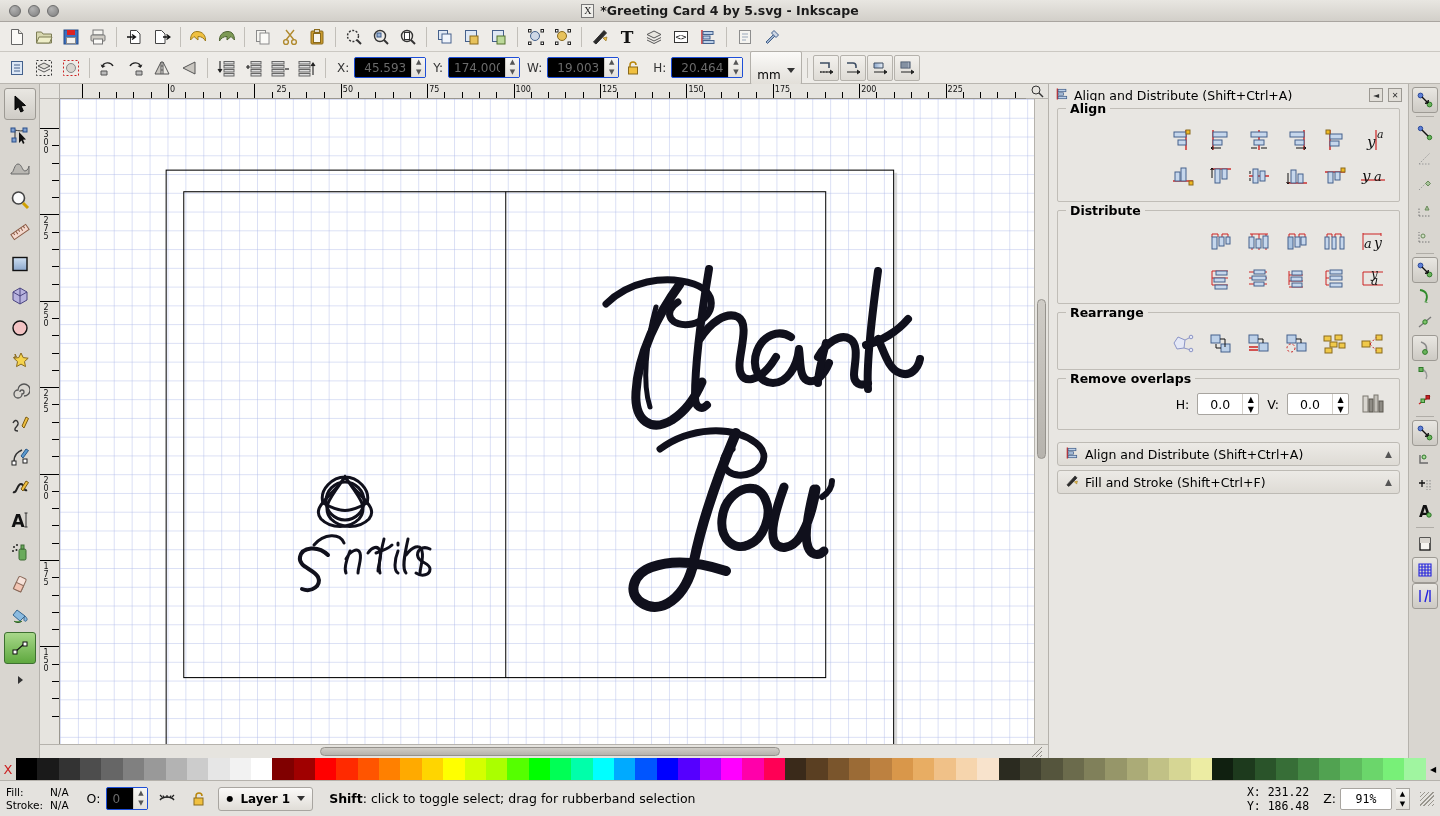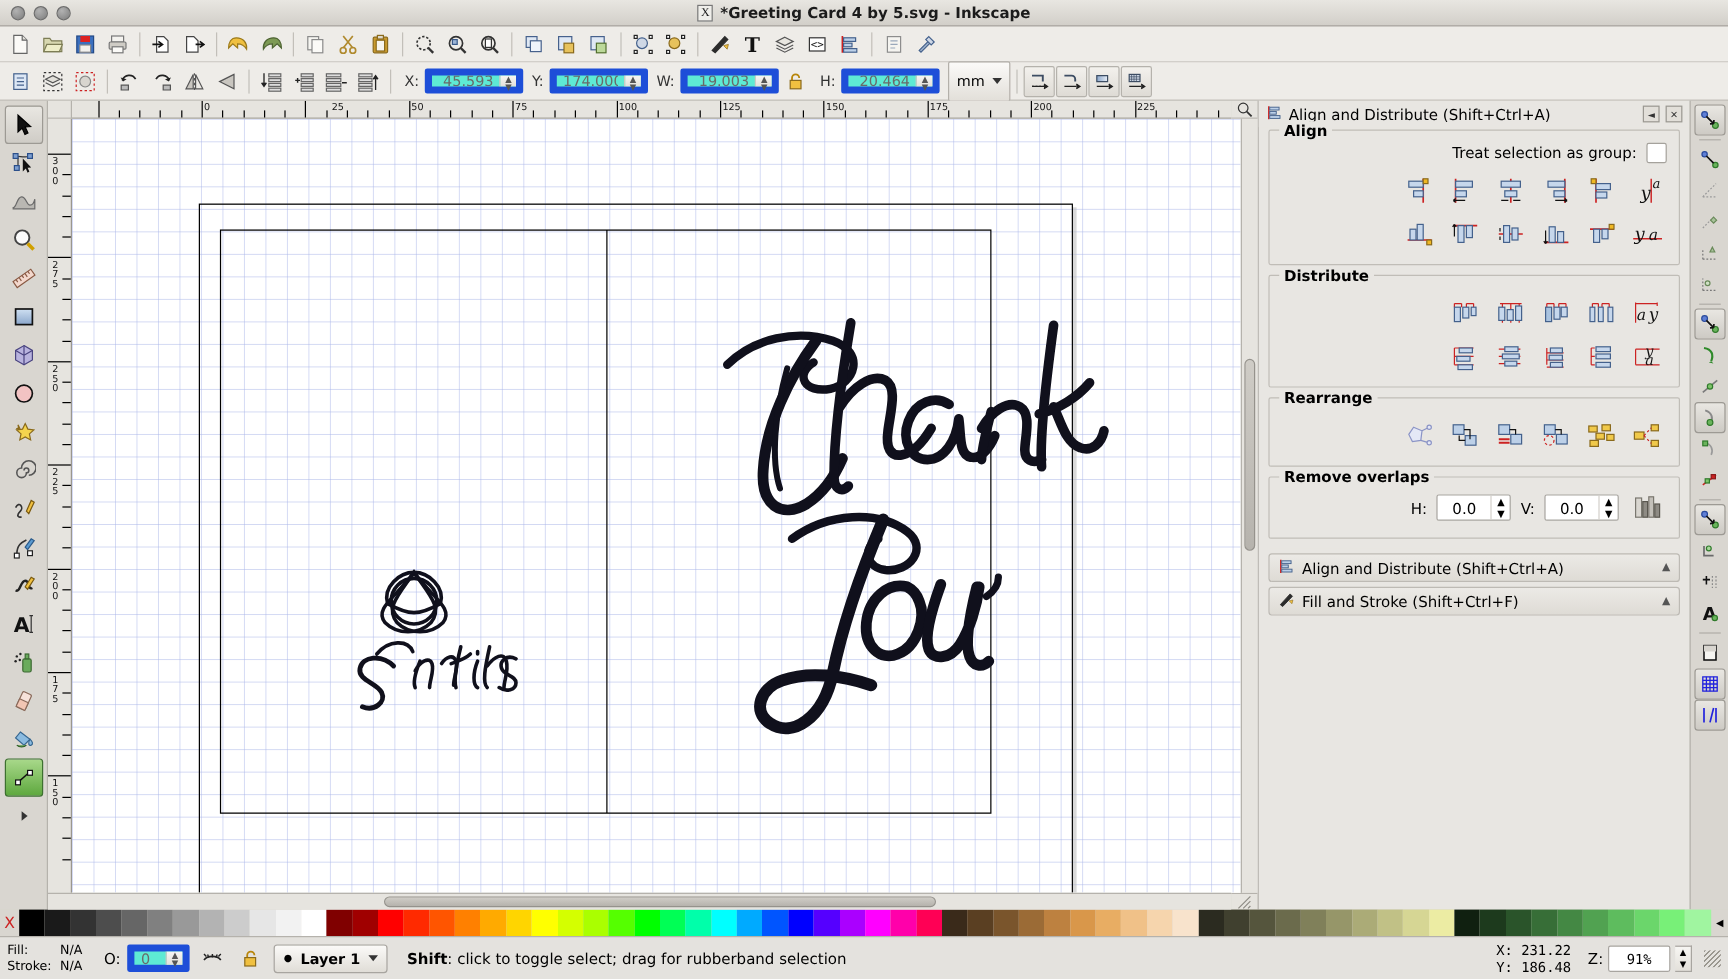--- a/index.html
+++ b/index.html
@@ -40,30 +40,30 @@
   .tbar2 { height:32px; background:#eeece8; border-bottom:1px solid #b9b6b0;
            display:flex; align-items:center; padding:0 4px; gap:1px; flex:none; }
   .tbtn { width:26px; height:26px; display:flex; align-items:center; justify-content:center;
           border:1px solid transparent; border-radius:2px; }
   .tsep { width:1px; height:20px; background:#c2bfb9; margin:0 4px; }
   .ico { display:block; }
 
   
   .fieldlabel { font-size:12px; color:#333; margin:0 4px 0 6px; }
   .spin { display:flex; align-items:stretch; height:21px;
-          border:6px solid #1d4ed8; background:#5eead4; border-radius:2px; }
+          border:1px solid #1d4ed8; background:#000000; border-radius:2px; }
   .spin input { border:0; outline:0; background:transparent; text-align:right;
                 font-family:"DejaVu Sans","Liberation Sans",sans-serif;
                 font-size:12px; color:#6a6a6a; padding:0 5px; width:56px; }
   .spinbtns { width:14px; border-left:1px solid #cdcac4; background:linear-gradient(#f7f6f3,#e3e0da);
               display:flex; flex-direction:column; }
   .spinbtns i { flex:1; display:flex; align-items:center; justify-content:center;
                 font-style:normal; font-size:7px; color:#555; line-height:1; }
   .unitsel { height:21px; border:1px solid #b3b0aa; border-radius:2px;
-             background:linear-gradient(#fbfaf8,#e2dfd9); display:flex; align-items:center;
+             background:linear-gradient(#fbfaf8,#e2dfd9); display:flex; 
              padding:16px 6px; gap:6px; font-size:12px; margin-left:6px;}
   .caret { width:0;height:0;border-left:4px solid transparent;border-right:4px solid transparent;border-top:5px solid #333; }
 
   
   .main { flex:1; display:flex; min-height:0; }
 
   
   .toolbox { width:40px; background:#d9d6d0; border-right:1px solid #b5b2ac;
              display:flex; flex-direction:column; align-items:center; padding-top:4px; flex:none;}
   .tool { width:32px; height:32px; display:flex; align-items:center; justify-content:center;
@@ -894,24 +894,20 @@
         </span>
         <span class="dtitle">Align and Distribute (Shift+Ctrl+A)</span>
         <span class="dockbtn">◄</span>
         <span class="dockbtn">✕</span>
       </div>
 
       <div class="panel">
 
         <div class="group">
           <span class="glabel">Align</span>
-          <div class="rowr">
-            <span class="lbl">Treat selection as group:</span>
-            <span class="chk"></span>
-          </div>
 
           <div class="iconrow">
             <div class="ibtn">
               <svg width="26" height="24" viewBox="0 0 26 24">
                   <path d="M16 2v20" stroke="#c22" stroke-width="1.4"></path>
                   <rect x="4" y="4" width="12" height="5" fill="#c6d7ec" stroke="#44618c"></rect>
                   <rect x="8" y="12" width="8" height="5" fill="#c6d7ec" stroke="#44618c"></rect>
                   <rect x="16" y="2" width="4" height="4" fill="#f0b823" stroke="#8a6a1c"></rect>
                 </svg>
               </div>

